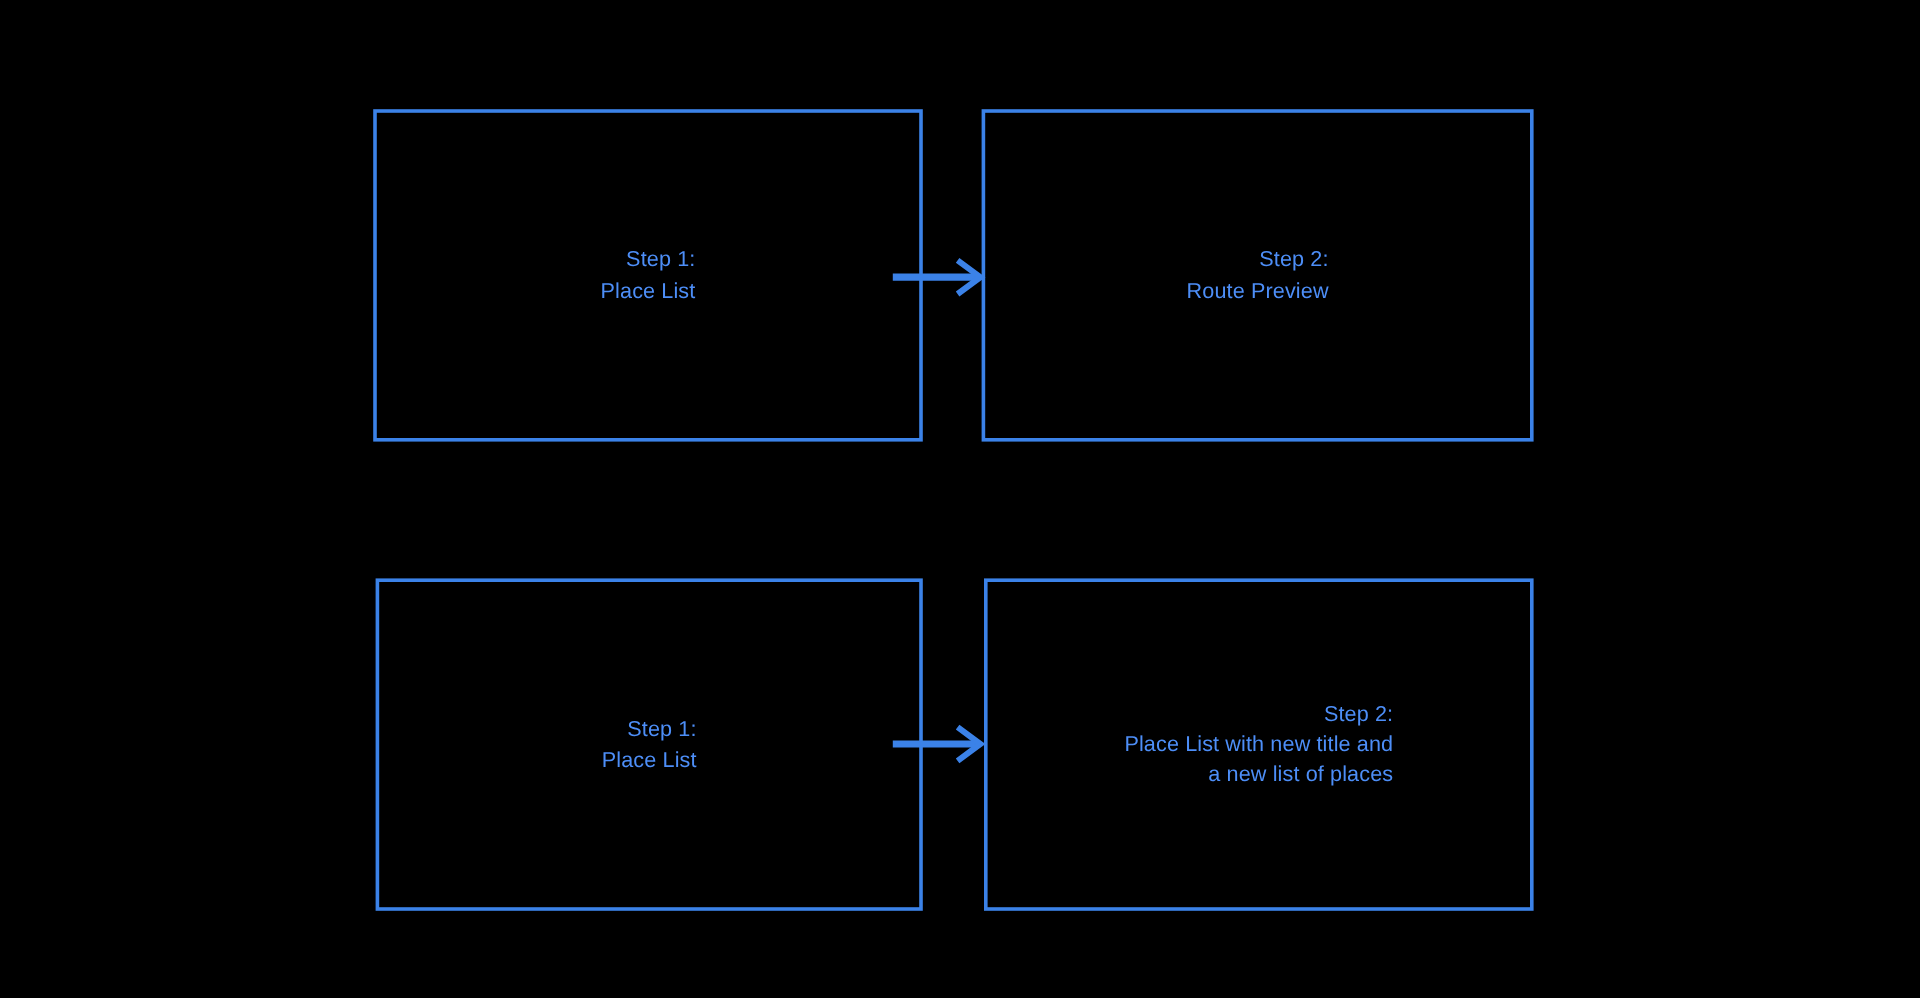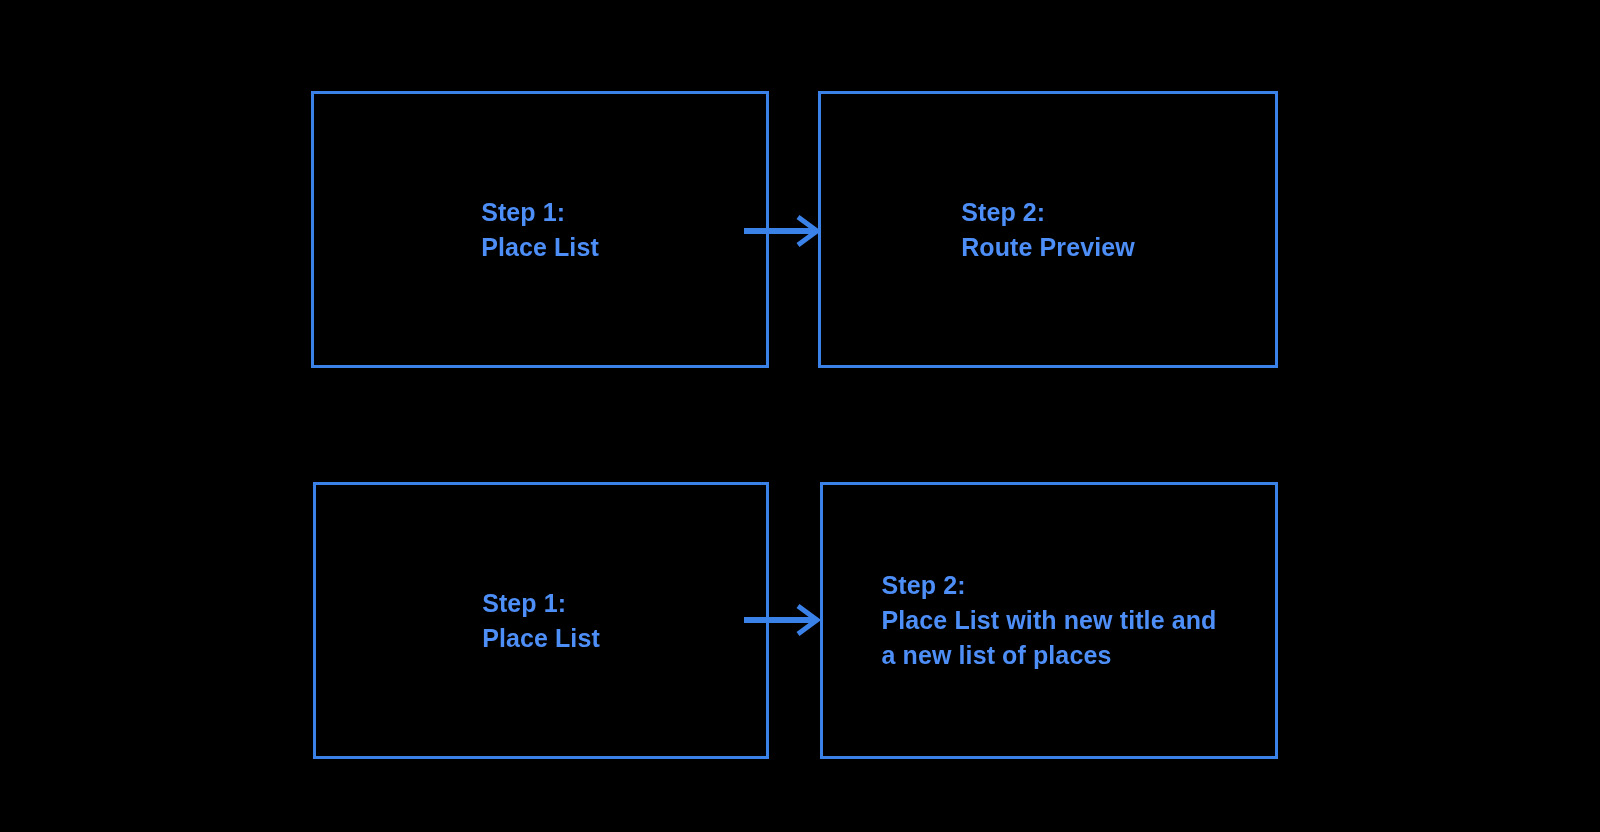--- a/index.html
+++ b/index.html
@@ -23,24 +23,24 @@
     position: absolute;
     box-sizing: border-box;
     border: 3px solid #3b82e8;
     background: transparent;
     display: flex;
     align-items: center;
     justify-content: center;
   }
   .box-label {
     color: #4d8ef7;
-    font-size: 25px;
-    font-weight: bold;
+    font-size: 18px;
+    font-weight: normal;
     line-height: 1.4;
-    text-align: left;
+    text-align: right;
     letter-spacing: 0.1px;
     white-space: pre-line;
     padding: 0 10px;
   }
   .arrow {
     position: absolute;
     height: 40px;
     pointer-events: none;
   }
   .arrow svg {

